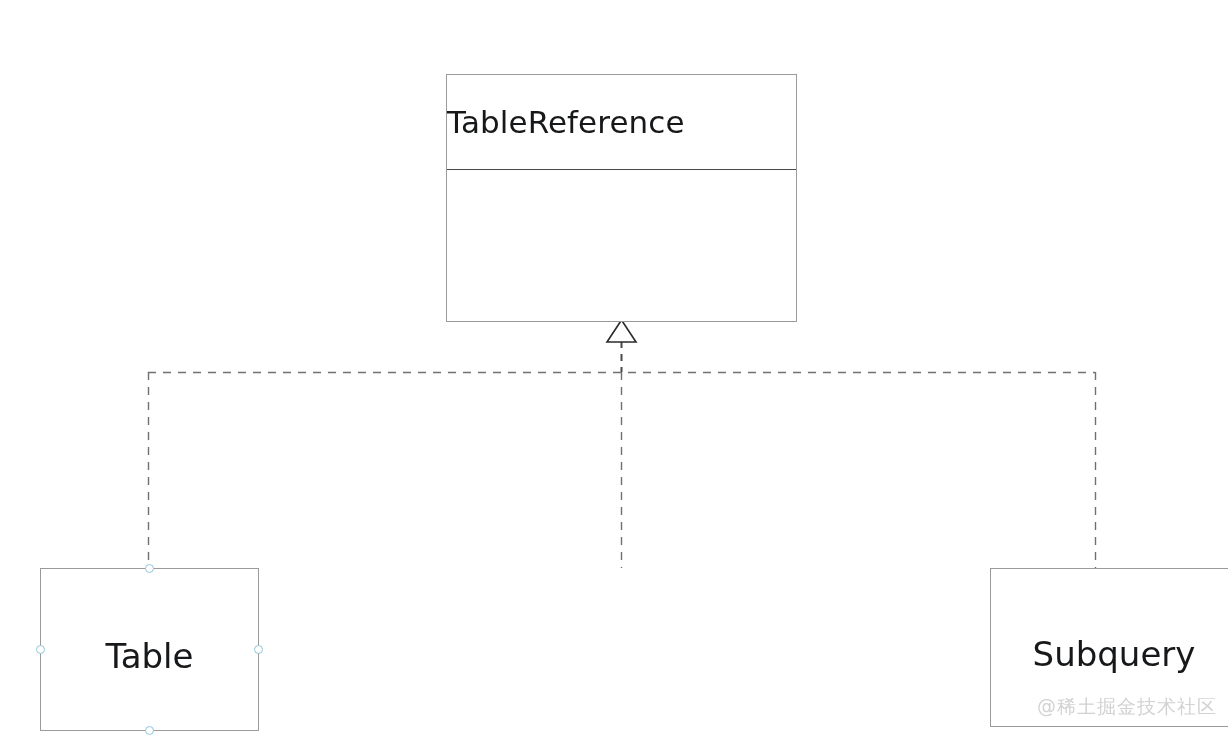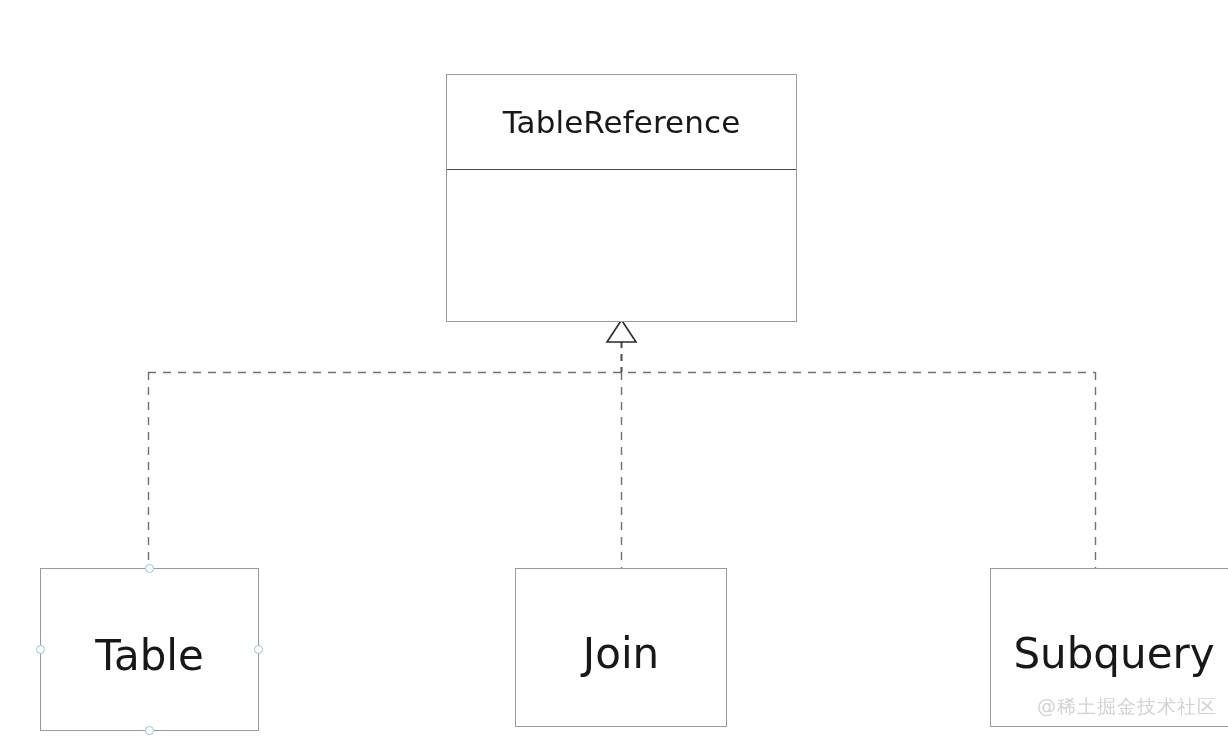--- a/index.html
+++ b/index.html
@@ -62,21 +62,20 @@
   
   .compartment-name {
     position: absolute;
     left: 0;
     top: 0;
     right: 0;
     height: 94px;
     border-bottom: 1px solid #4a4a4a;
     display: flex;
     align-items: center;
-    justify-content: center;
   }
   .compartment-body {
     position: absolute;
     left: 0;
     top: 95px;
     right: 0;
     bottom: 0;
   }
 
   .class-title {
@@ -94,21 +93,21 @@
     left: 0;
     top: 0;
     right: 0;
     bottom: 0;
     display: flex;
     align-items: center;
     justify-content: center;
     pointer-events: none;
   }
   .sub-label {
-    font-size: 42px;
+    font-size: 34px;
     font-weight: 400;
     color: #17181a;
     line-height: 1;
     white-space: nowrap;
     margin-top: 12px;
   }
 
   
   #connectors {
     position: absolute;
@@ -181,25 +180,20 @@
     <div class="sub-label-wrap">
       <span class="sub-label">Table</span>
     </div>
   </div>
 
   <div class="handle" style="left:149.5px; top:568px;"></div>
   <div class="handle" style="left:40.5px; top:649.5px;"></div>
   <div class="handle" style="left:258.5px; top:649.5px;"></div>
   <div class="handle" style="left:149.5px; top:730.5px;"></div>
 
-  <div class="uml-box sub-join">
-    <div class="sub-label-wrap">
-      <span class="sub-label">Join</span>
-    </div>
-  </div>
 
   <div class="uml-box sub-subquery">
     <div class="sub-label-wrap">
       <span class="sub-label">Subquery</span>
     </div>
   </div>
 
   <div class="watermark">@稀土掘金技术社区</div>
 
 </div>

